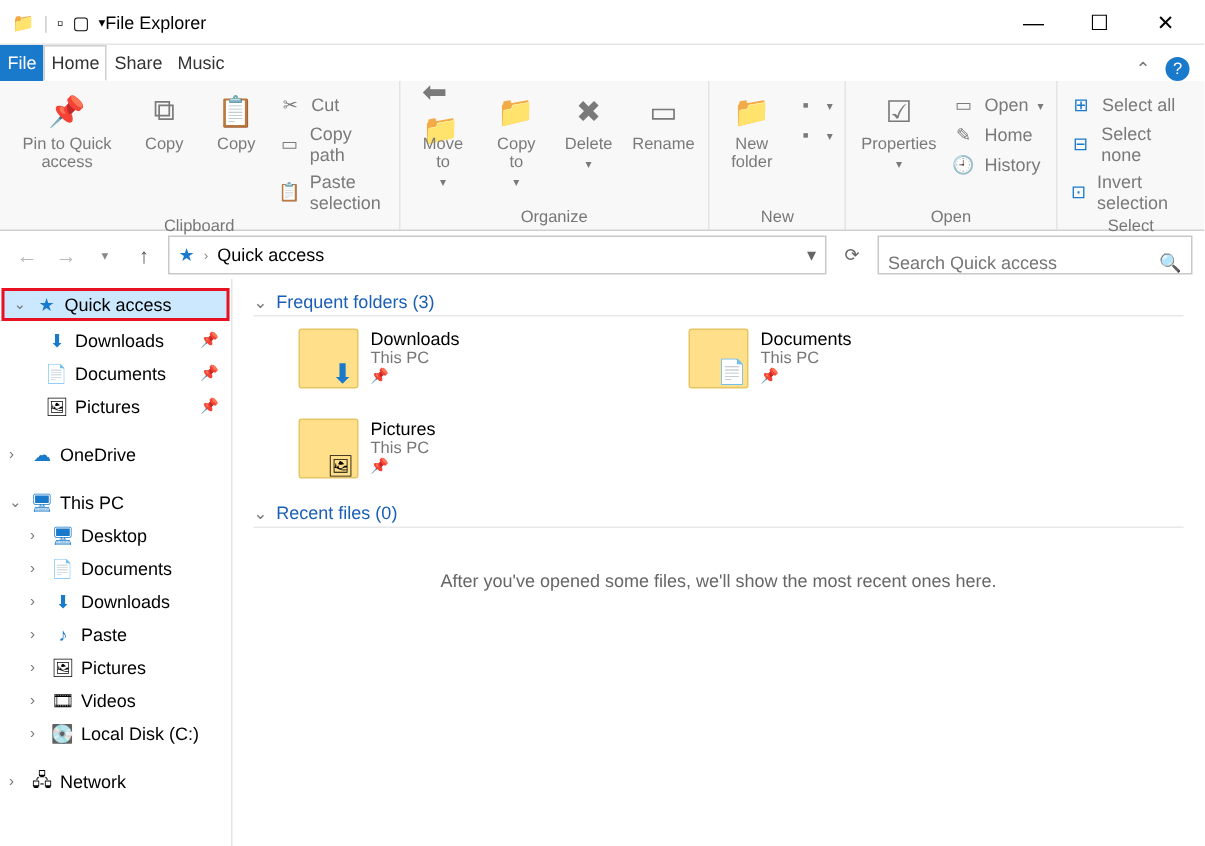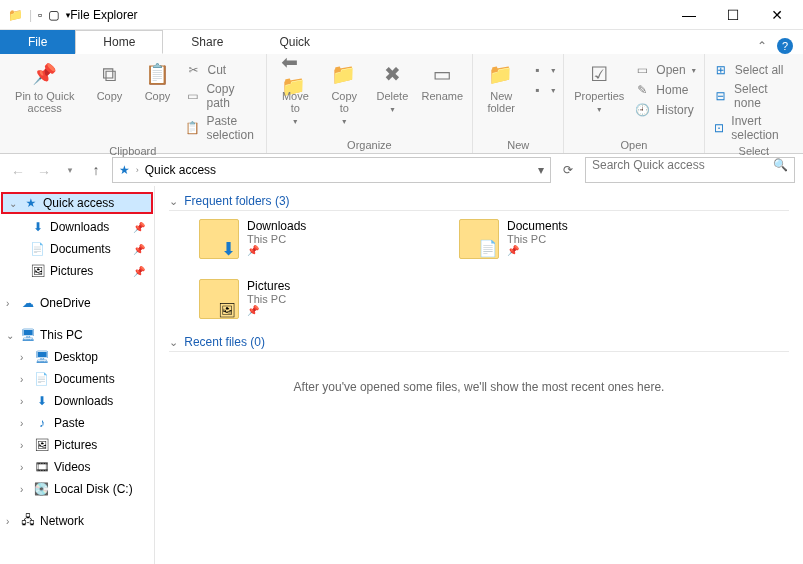--- a/index.html
+++ b/index.html
@@ -3,41 +3,41 @@
 <meta charset="utf-8">
 <style>
 *{box-sizing:border-box;margin:0;padding:0;font-family:"Segoe UI",Tahoma,sans-serif;font-size:12px;}
 body{background:#fff;width:803px;height:564px;overflow:hidden;}
 .titlebar{height:30px;display:flex;align-items:center;padding:0 8px;border-bottom:1px solid #e5e5e5;}
 .titlebar .qat{display:flex;gap:6px;align-items:center;}
 .titlebar .title{color:#000;}
 .titlebar .winctrl{margin-left:auto;display:flex;gap:24px;align-items:center;padding-right:8px;}
 .winbtn{width:20px;height:20px;display:flex;align-items:center;justify-content:center;font-size:14px;}
 .tabs{height:24px;display:flex;align-items:flex-end;background:#fff;}
-.tab{padding:4px 27px;color:#333;border:1px solid transparent;text-align:right;}
+.tab{padding:4px 4px;color:#333;border:1px solid transparent;text-align:right;}
 .tab.file{background:#1979ca;color:#fff;}
 .tab.active{border:1px solid #d0d0d0;border-bottom:1px solid #fff;background:#fff;}
 .tabright{margin-left:auto;display:flex;align-items:center;gap:10px;padding-right:10px;}
 .help{width:16px;height:16px;border-radius:50%;background:#1979ca;color:#fff;display:flex;align-items:center;justify-content:center;font-size:11px;}
 .ribbon{height:100px;display:flex;border-bottom:1px solid #d0d0d0;background:#f8f8f8;color:#7a7a7a;}
 .group{border-right:1px solid #e3e3e3;display:flex;flex-direction:column;padding:2px 4px 0;}
 .group .body{flex:1;display:flex;align-items:flex-start;}
 .group .label{text-align:center;font-size:11px;color:#777;padding:1px 0 2px;}
 .bigbtn{display:flex;flex-direction:column;align-items:center;justify-content:flex-start;padding:4px 6px;gap:2px;min-width:48px;}
 .bigbtn .ic{width:28px;height:28px;display:flex;align-items:center;justify-content:center;font-size:20px;}
 .bigbtn span{font-size:11px;text-align:center;line-height:12px;}
 .smallrow{display:flex;align-items:center;gap:6px;padding:2px 4px;}
 .smallrow .ic{width:16px;height:16px;display:flex;align-items:center;justify-content:center;}
 .navrow{height:32px;display:flex;align-items:center;gap:6px;padding:4px 8px;}
 .navbtn{width:20px;height:20px;display:flex;align-items:center;justify-content:center;color:#bbb;font-size:14px;}
 .addr{flex:1;height:26px;border:1px solid #c8c8c8;display:flex;align-items:center;padding:0 6px;gap:6px;}
 .addr .loc{color:#000;}
 .addr .drop{margin-left:auto;color:#666;}
 .refresh{width:22px;height:22px;display:flex;align-items:center;justify-content:center;color:#666;}
-.search{width:210px;height:26px;border:1px solid #c8c8c8;display:flex;align-items:flex-start;padding:0 6px;color:#888;}
+.search{width:210px;height:26px;border:1px solid #c8c8c8;display:flex;align-items:flex-end;padding:0 6px;color:#888;}
 .search input{border:none;outline:none;flex:1;font-size:12px;color:#888;}
 .main{display:flex;height:378px;}
 .sidebar{width:155px;border-right:1px solid #e5e5e5;padding-top:6px;overflow:hidden;}
 .tree-item{display:flex;align-items:center;height:22px;padding-left:6px;gap:4px;font-size:12px;color:#000;}
 .tree-item .exp{width:10px;color:#777;font-size:10px;}
 .tree-item .ic{width:16px;text-align:center;}
 .tree-item.highlight{background:#cce8ff;border:2px solid #e81123;margin:0 1px 2px 1px;}
 .tree-item .pin{margin-left:auto;margin-right:8px;color:#888;font-size:10px;}
 .content{flex:1;padding:8px 14px;overflow:auto;}
 .section-head{display:flex;align-items:center;gap:6px;color:#1a5fb4;font-size:13px;border-bottom:1px solid #e8e8e8;padding-bottom:2px;margin-bottom:8px;}
@@ -69,21 +69,21 @@
     <div class="winbtn">—</div>
     <div class="winbtn">☐</div>
     <div class="winbtn">✕</div>
   </div>
 </div>
 
 <div class="tabs">
   <div class="tab file">File</div>
   <div class="tab active">Home</div>
   <div class="tab">Share</div>
-  <div class="tab">Quick</div>
+  <div class="tab">Music</div>
   <div class="tabright">
     <span style="color:#777">⌃</span>
     <div class="help">?</div>
   </div>
 </div>
 
 <div class="ribbon">
   <div class="group">
     <div class="body">
       <div class="bigbtn">

